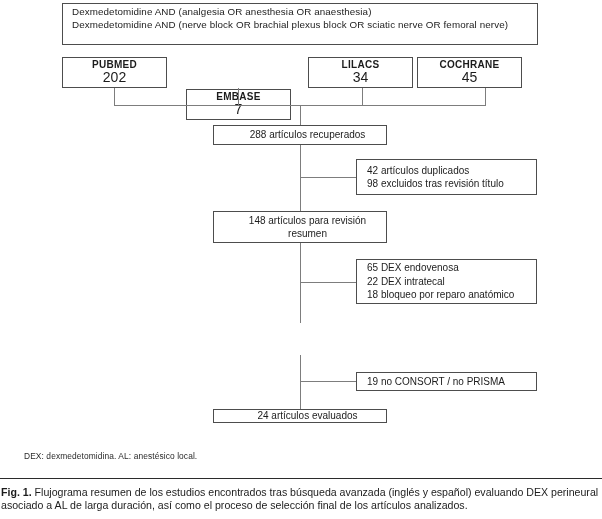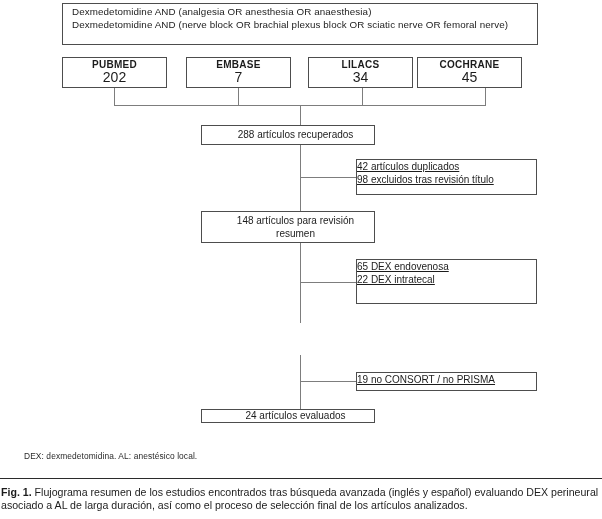--- a/index.html
+++ b/index.html
@@ -32,35 +32,34 @@
   .db-box {
     top: 57px; width: 105px; height: 31px;
     display: flex; flex-direction: column;
     justify-content: flex-start; align-items: center;
     line-height: 13px;
   }
   .db-name { font-weight: bold; font-size: 10px; letter-spacing: 0.3px; }
   .db-count { font-size: 14px; }
   
   .main-box {
-    left: 201px; width: 174px;
+    left: 213px; width: 174px;
     display: flex; flex-direction: column;
     justify-content: center; align-items: center;
     text-align: center;
     line-height: 13.5px;
     padding-left: 15px;
   }
   
   .excl-box {
     left: 356px; width: 181px;
     display: flex; flex-direction: column;
-    justify-content: flex-start;
-    padding-left: 0;
+    justify-content: center;
+    padding-left: 10px;
     line-height: 13.4px;
-    text-decoration: underline;
   }
   
   .line { position: absolute; background: #7d7d7d; }
   .vline { width: 1px; }
   .hline { height: 1px; }
   
   .footnote {
     position: absolute;
     left: 24px; top: 451px;
     font-size: 8.4px;
@@ -89,21 +88,21 @@
 
   <div class="box search-box">
     <div>Dexmedetomidine AND (analgesia OR anesthesia OR anaesthesia)</div>
     <div>Dexmedetomidine AND (nerve block OR brachial plexus block OR sciatic nerve OR femoral nerve)</div>
   </div>
 
   <div class="box db-box" style="left:62px;">
     <div class="db-name">PUBMED</div>
     <div class="db-count">202</div>
   </div>
-  <div class="box db-box" style="left:186px;">
+  <div class="box db-box" style="left:186px;margin-top:32px;">
     <div class="db-name">EMBASE</div>
     <div class="db-count">7</div>
   </div>
   <div class="box db-box" style="left:308px;">
     <div class="db-name">LILACS</div>
     <div class="db-count">34</div>
   </div>
   <div class="box db-box" style="left:417px;">
     <div class="db-name">COCHRANE</div>
     <div class="db-count">45</div>
@@ -134,20 +133,21 @@
     <div>148 artículos para revisión</div>
     <div>resumen</div>
   </div>
 
   <div class="line vline" style="left:300px; top:243px; height:80px;"></div>
   <div class="line hline" style="left:301px; top:282px; width:55px;"></div>
 
   <div class="box excl-box" style="top:259px; height:45px;">
     <div>65 DEX endovenosa</div>
     <div>22 DEX intratecal</div>
+    <div>18 bloqueo por reparo anatómico</div>
   </div>
 
 
   <div class="line vline" style="left:300px; top:355px; height:55px;"></div>
   <div class="line hline" style="left:301px; top:381px; width:55px;"></div>
 
   <div class="box excl-box" style="top:372px; height:19px;">
     <div>19 no CONSORT / no PRISMA</div>
   </div>
 

